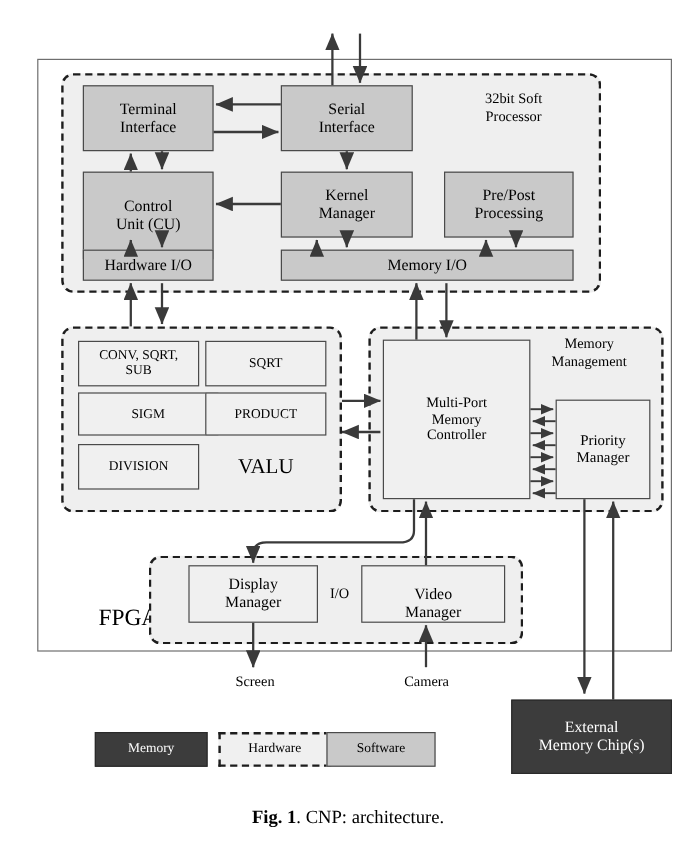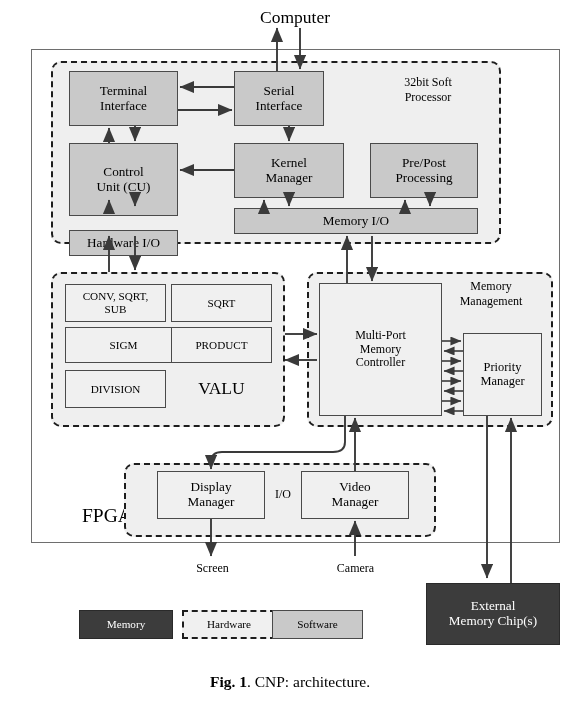--- a/index.html
+++ b/index.html
@@ -30,39 +30,38 @@
               pointer-events:none;}
   .cap{position:absolute;left:0;width:580px;text-align:center;
        font-size:15.5px;}
   .cap b{font-weight:bold;}
 </style>
 </head>
 <body>
 
 <div id="stage">
 
-  <div class="abs plainlabel t17" style="left:240px;top:7px;width:110px;text-align:center;">Computer</div>
 
   <div class="abs frame" style="left:31px;top:49px;width:529px;height:494px;"></div>
   <div class="abs plainlabel t19" style="left:40px;top:505px;">FPGA</div>
 
   <div class="abs dashgroup" style="left:51px;top:61px;width:450px;height:183px;"></div>
   <div class="abs plainlabel t15" style="left:368px;top:75px;width:120px;text-align:center;line-height:1.25;">
     <span>32bit Soft</span><br>
     <span>Processor</span>
   </div>
 
   <div class="abs blk sw t13" style="left:69px;top:71px;width:109px;height:55px;">
     <div>
       <span>Terminal</span><br>
       <span>Interface</span>
     </div>
   </div>
 
-  <div class="abs blk sw t13" style="left:234px;top:71px;width:90px;height:55px;">
+  <div class="abs blk sw t13" style="left:234px;top:71px;width:110px;height:55px;">
     <div>
       <span>Serial</span><br>
       <span>Interface</span>
     </div>
   </div>
 
   <div class="abs blk sw t13" style="left:69px;top:143px;width:109px;height:73px;">
     <div>
       <span>Control</span><br>
       <span>Unit (CU)</span>
@@ -76,21 +75,21 @@
     </div>
   </div>
 
   <div class="abs blk sw t13" style="left:370px;top:143px;width:108px;height:55px;">
     <div>
       <span>Pre/Post</span><br>
       <span>Processing</span>
     </div>
   </div>
 
-  <div class="abs blk sw t13" style="left:69px;top:208px;width:109px;height:26px;margin-top:22px;">
+  <div class="abs blk sw t13" style="left:69px;top:208px;width:109px;height:26px;">
     <span>Hardware I/O</span>
   </div>
 
   <div class="abs blk sw t13" style="left:234px;top:208px;width:244px;height:26px;">
     <span>Memory I/O</span>
   </div>
 
   <div class="abs dashgroup" style="left:51px;top:272px;width:234px;height:155px;"></div>
 
   <div class="abs blk hw t11" style="left:65px;top:284px;width:101px;height:38px;">
@@ -135,21 +134,21 @@
   </div>
 
   <div class="abs dashgroup" style="left:124px;top:463px;width:312px;height:74px;"></div>
   <div class="abs blk hw t13" style="left:157px;top:471px;width:108px;height:48px;">
     <div>
       <span>Display</span><br>
       <span>Manager</span>
     </div>
   </div>
   <div class="abs plainlabel t15" style="left:265px;top:487px;width:36px;text-align:center;">I/O</div>
-  <div class="abs blk hw t13" style="left:301px;top:471px;width:108px;height:48px;">
+  <div class="abs blk hw t13" style="left:301px;top:471px;width:120px;height:48px;align-items:flex-end;">
     <div>
       <span>Video</span><br>
       <span>Manager</span>
     </div>
   </div>
 
   <div class="abs plainlabel t15" style="left:165px;top:561px;width:95px;text-align:center;">Screen</div>
   <div class="abs plainlabel t15" style="left:308px;top:561px;width:95px;text-align:center;">Camera</div>
 
   <div class="abs blk mem t13" style="left:426px;top:583px;width:134px;height:62px;">

